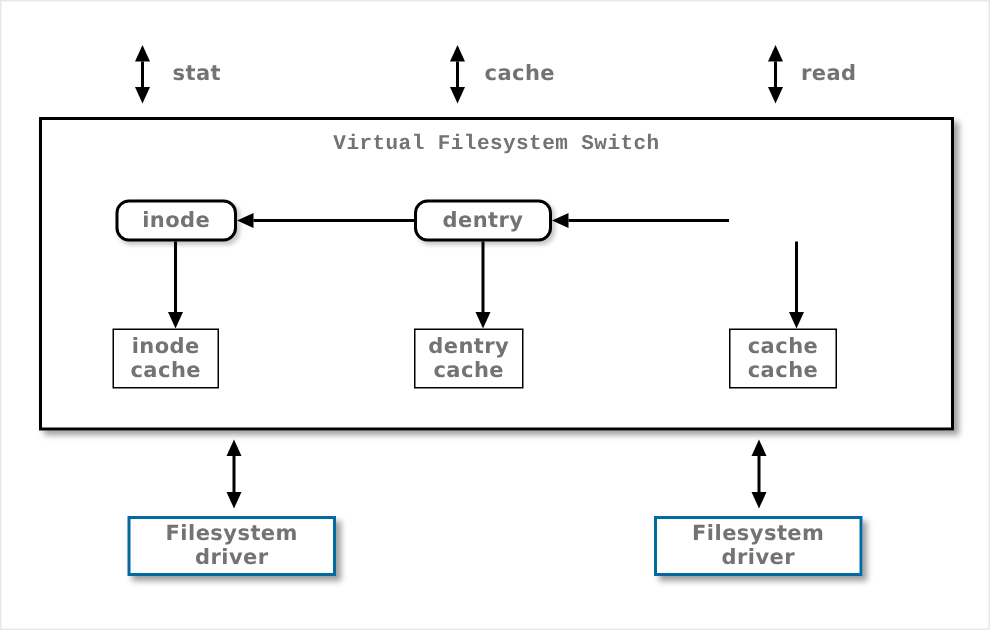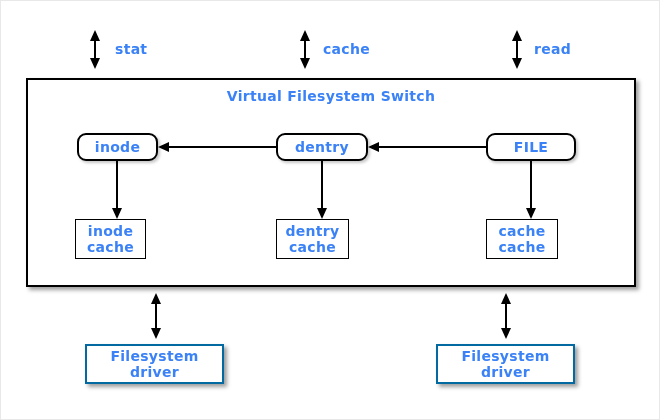--- a/index.html
+++ b/index.html
@@ -1,32 +1,32 @@
 <!DOCTYPE html>
 <html><head>
 <meta charset="utf-8">
 <style>
   html,body{margin:0;padding:0;background:#ffffff;}
   .canvas{
     position:relative;width:660px;height:420px;background:#ffffff;
     font-family:"DejaVu Sans","Liberation Sans",sans-serif;
-    color:#3b82f6;box-sizing:border-box;border:1px solid #e8e8e8;overflow:hidden;
+    color:#737373;box-sizing:border-box;border:1px solid #e8e8e8;overflow:hidden;
   }
   .lbl{
     position:absolute;font-size:14px;font-weight:bold;letter-spacing:.3px;
     line-height:18px;white-space:nowrap;
   }
   
   .vfs-box{
     position:absolute;left:25px;top:77px;width:610px;height:209px;
     box-sizing:border-box;border:2px solid #000;background:#fff;
     box-shadow:3px 3px 4px rgba(0,0,0,.38);
   }
   .vfs-title{
-    text-align:center;padding-top:8px;font-size:14px;font-weight:bold;letter-spacing:.3px;
+    text-align:center;padding-top:8px;font-size:14px;font-weight:bold;letter-spacing:.3px;font-family:Liberation Mono, monospace;
   }
   
   .node{
     position:absolute;top:132px;height:28px;box-sizing:border-box;
     border:2px solid #000;border-radius:9px;background:#fff;
     display:flex;align-items:center;justify-content:center;
     font-size:14px;font-weight:bold;letter-spacing:.3px;
     box-shadow:2px 2px 3px rgba(0,0,0,.22);
   }
   
@@ -72,21 +72,20 @@
     <i class="tri down"></i>
   </div>
   <div class="lbl" style="left:533px;top:39px">read</div>
 
   <div class="vfs-box">
     <div class="vfs-title">Virtual Filesystem Switch</div>
   </div>
 
   <div class="node" style="left:76px;width:81px">inode</div>
   <div class="node" style="left:275px;width:92px">dentry</div>
-  <div class="node" style="left:485px;width:90px">FILE</div>
 
   <div class="harrow" style="left:157px;top:141px;width:118px">
     <i class="tri left"></i>
     <i class="hline"></i>
   </div>
   <div class="harrow" style="left:367px;top:141px;width:118px">
     <i class="tri left"></i>
     <i class="hline"></i>
   </div>
 

